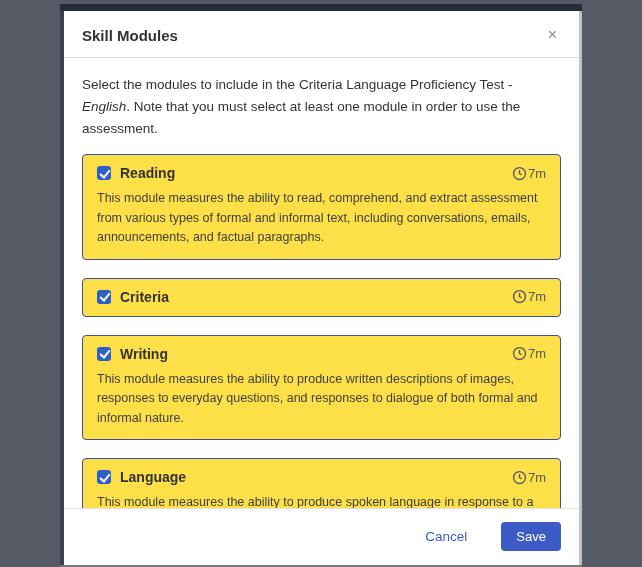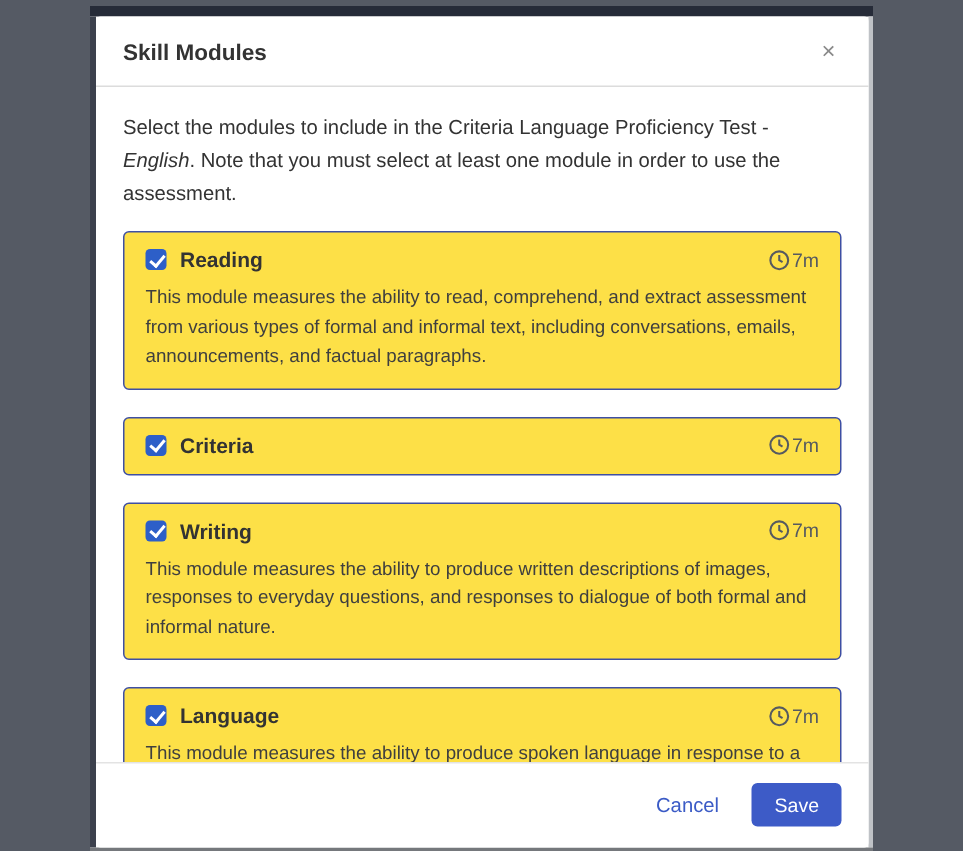--- a/index.html
+++ b/index.html
@@ -119,21 +119,21 @@
     line-height: 19.5px;
     color: #3f3f3f;
   }
 
   .modal-footer {
     border-top: 1px solid #e3e3e3;
     padding: 13px 18px 14px 18px;
     display: flex;
     justify-content: flex-end;
     align-items: center;
-    gap: 22px;
+    gap: 34px;
   }
   .cancel-link {
     color: #3b5bc6;
     font-size: 13.5px;
     cursor: pointer;
   }
   .save-btn {
     background: #3d5bc7;
     color: #ffffff;
     border: none;

